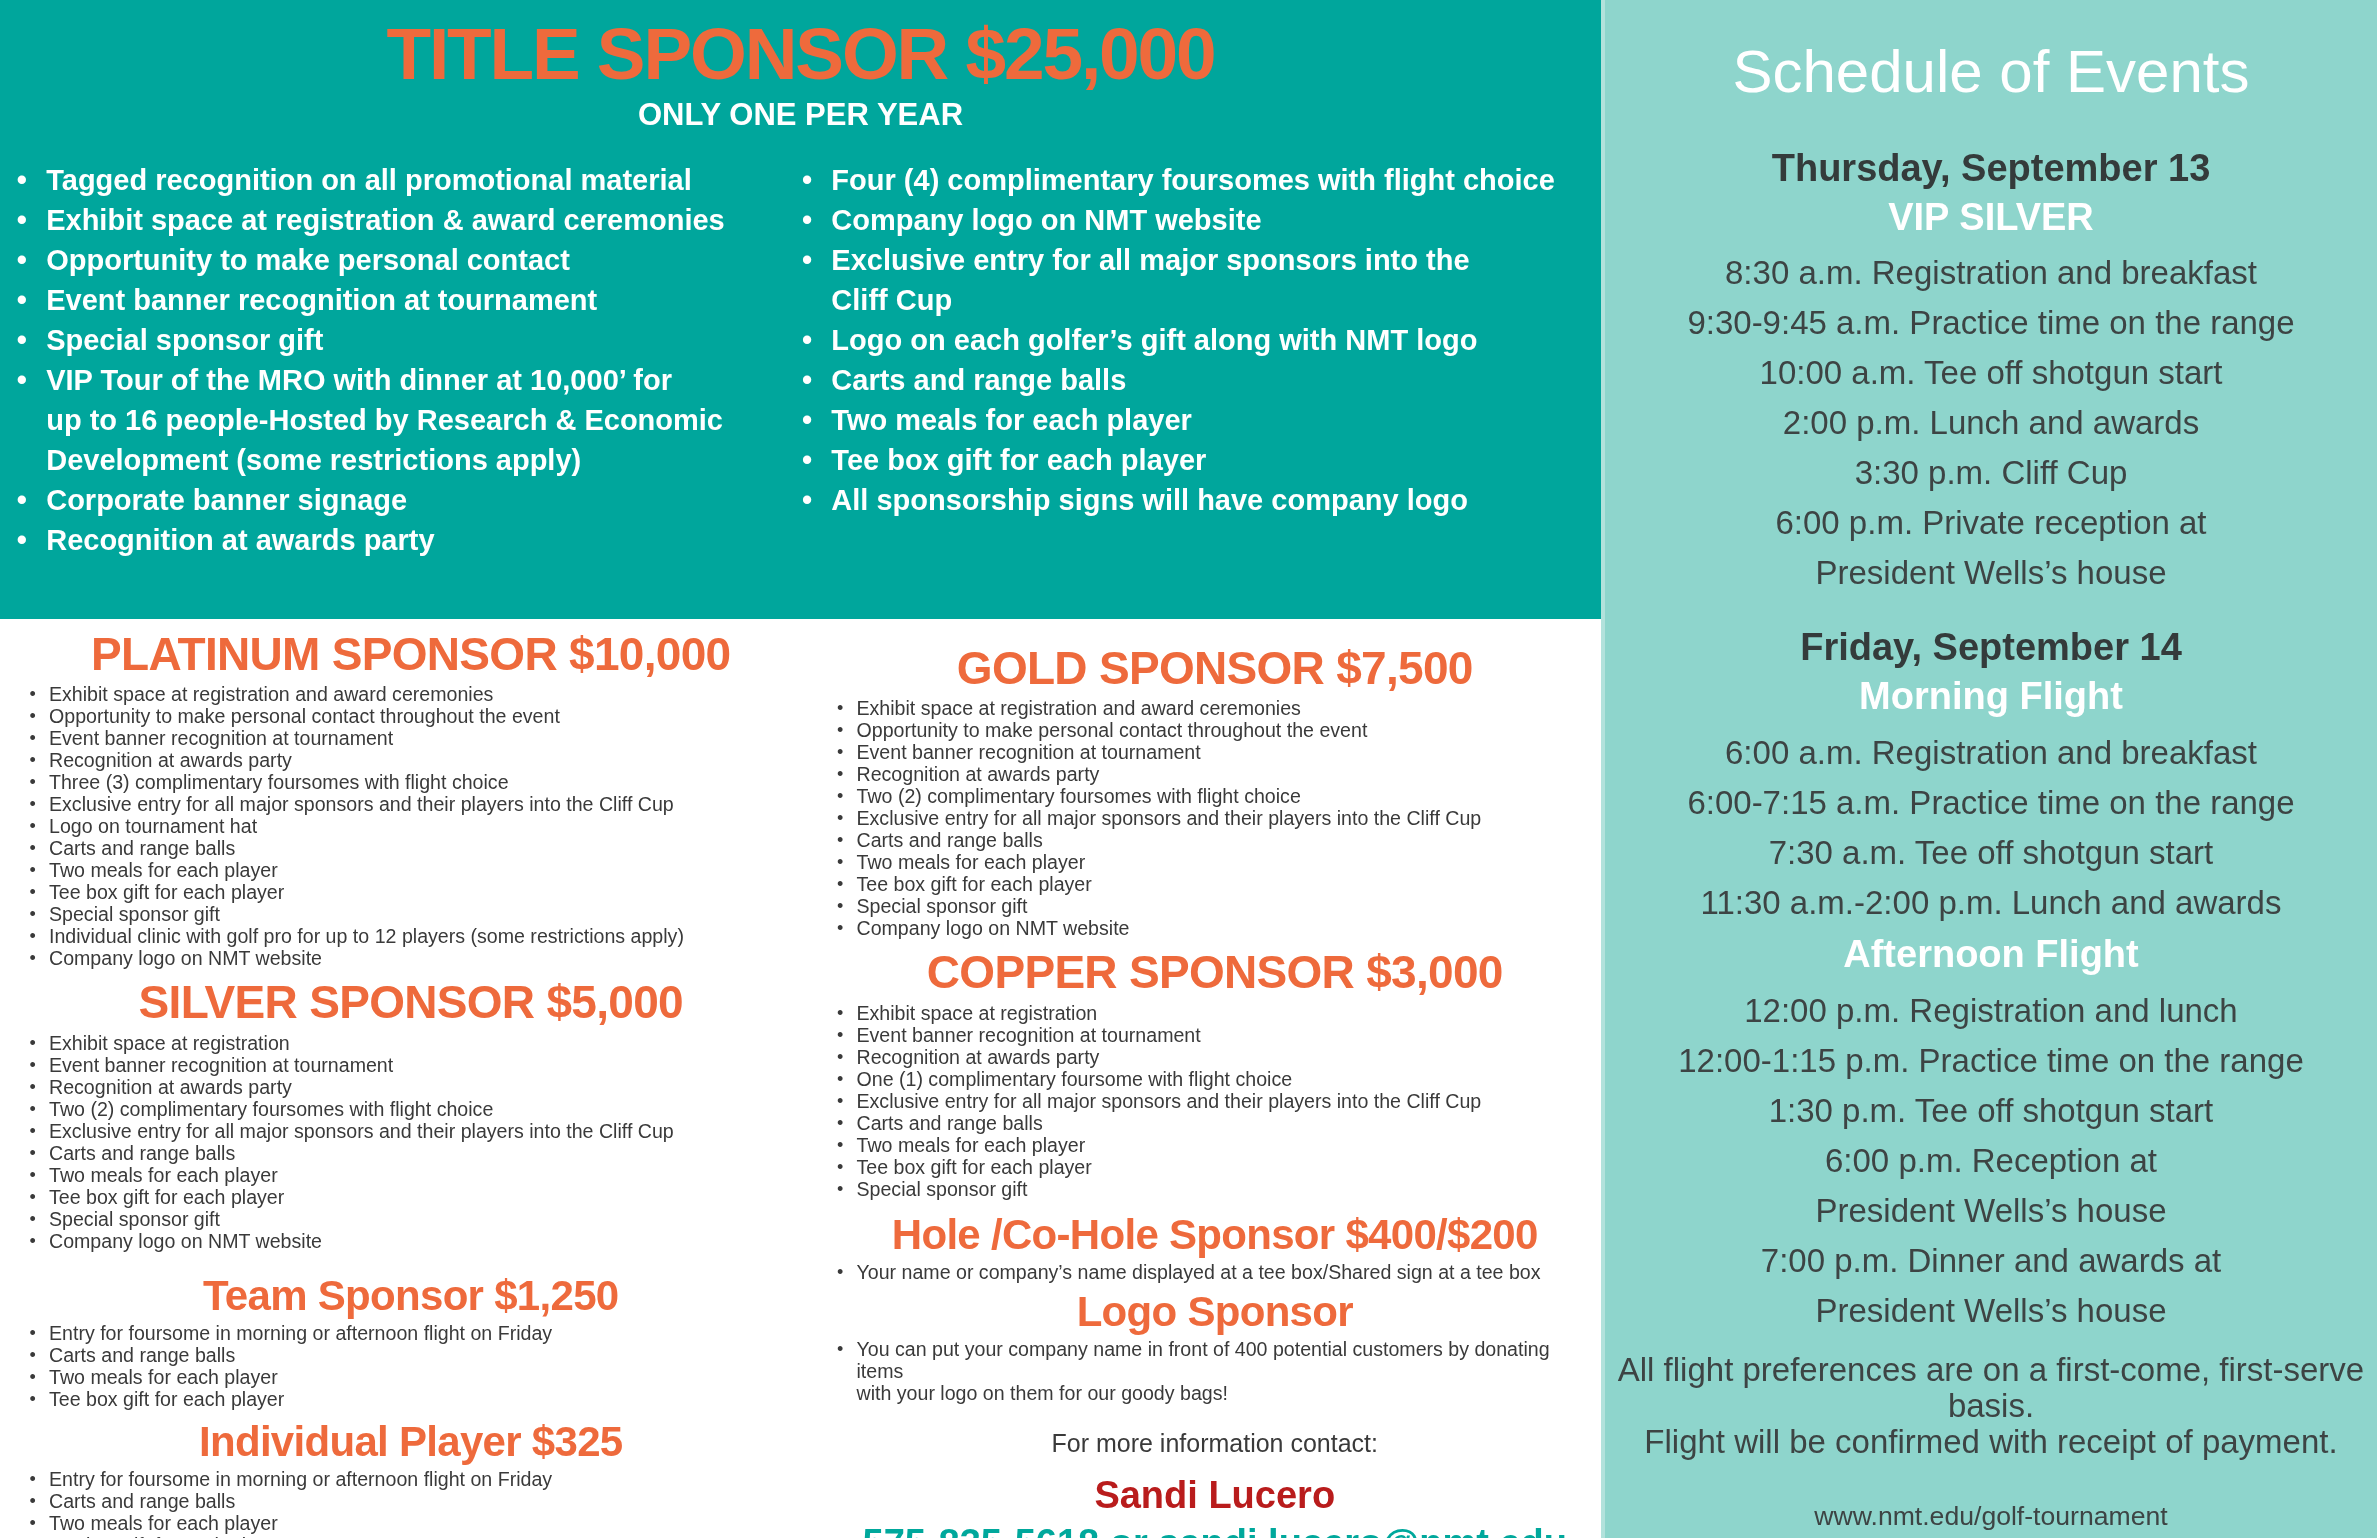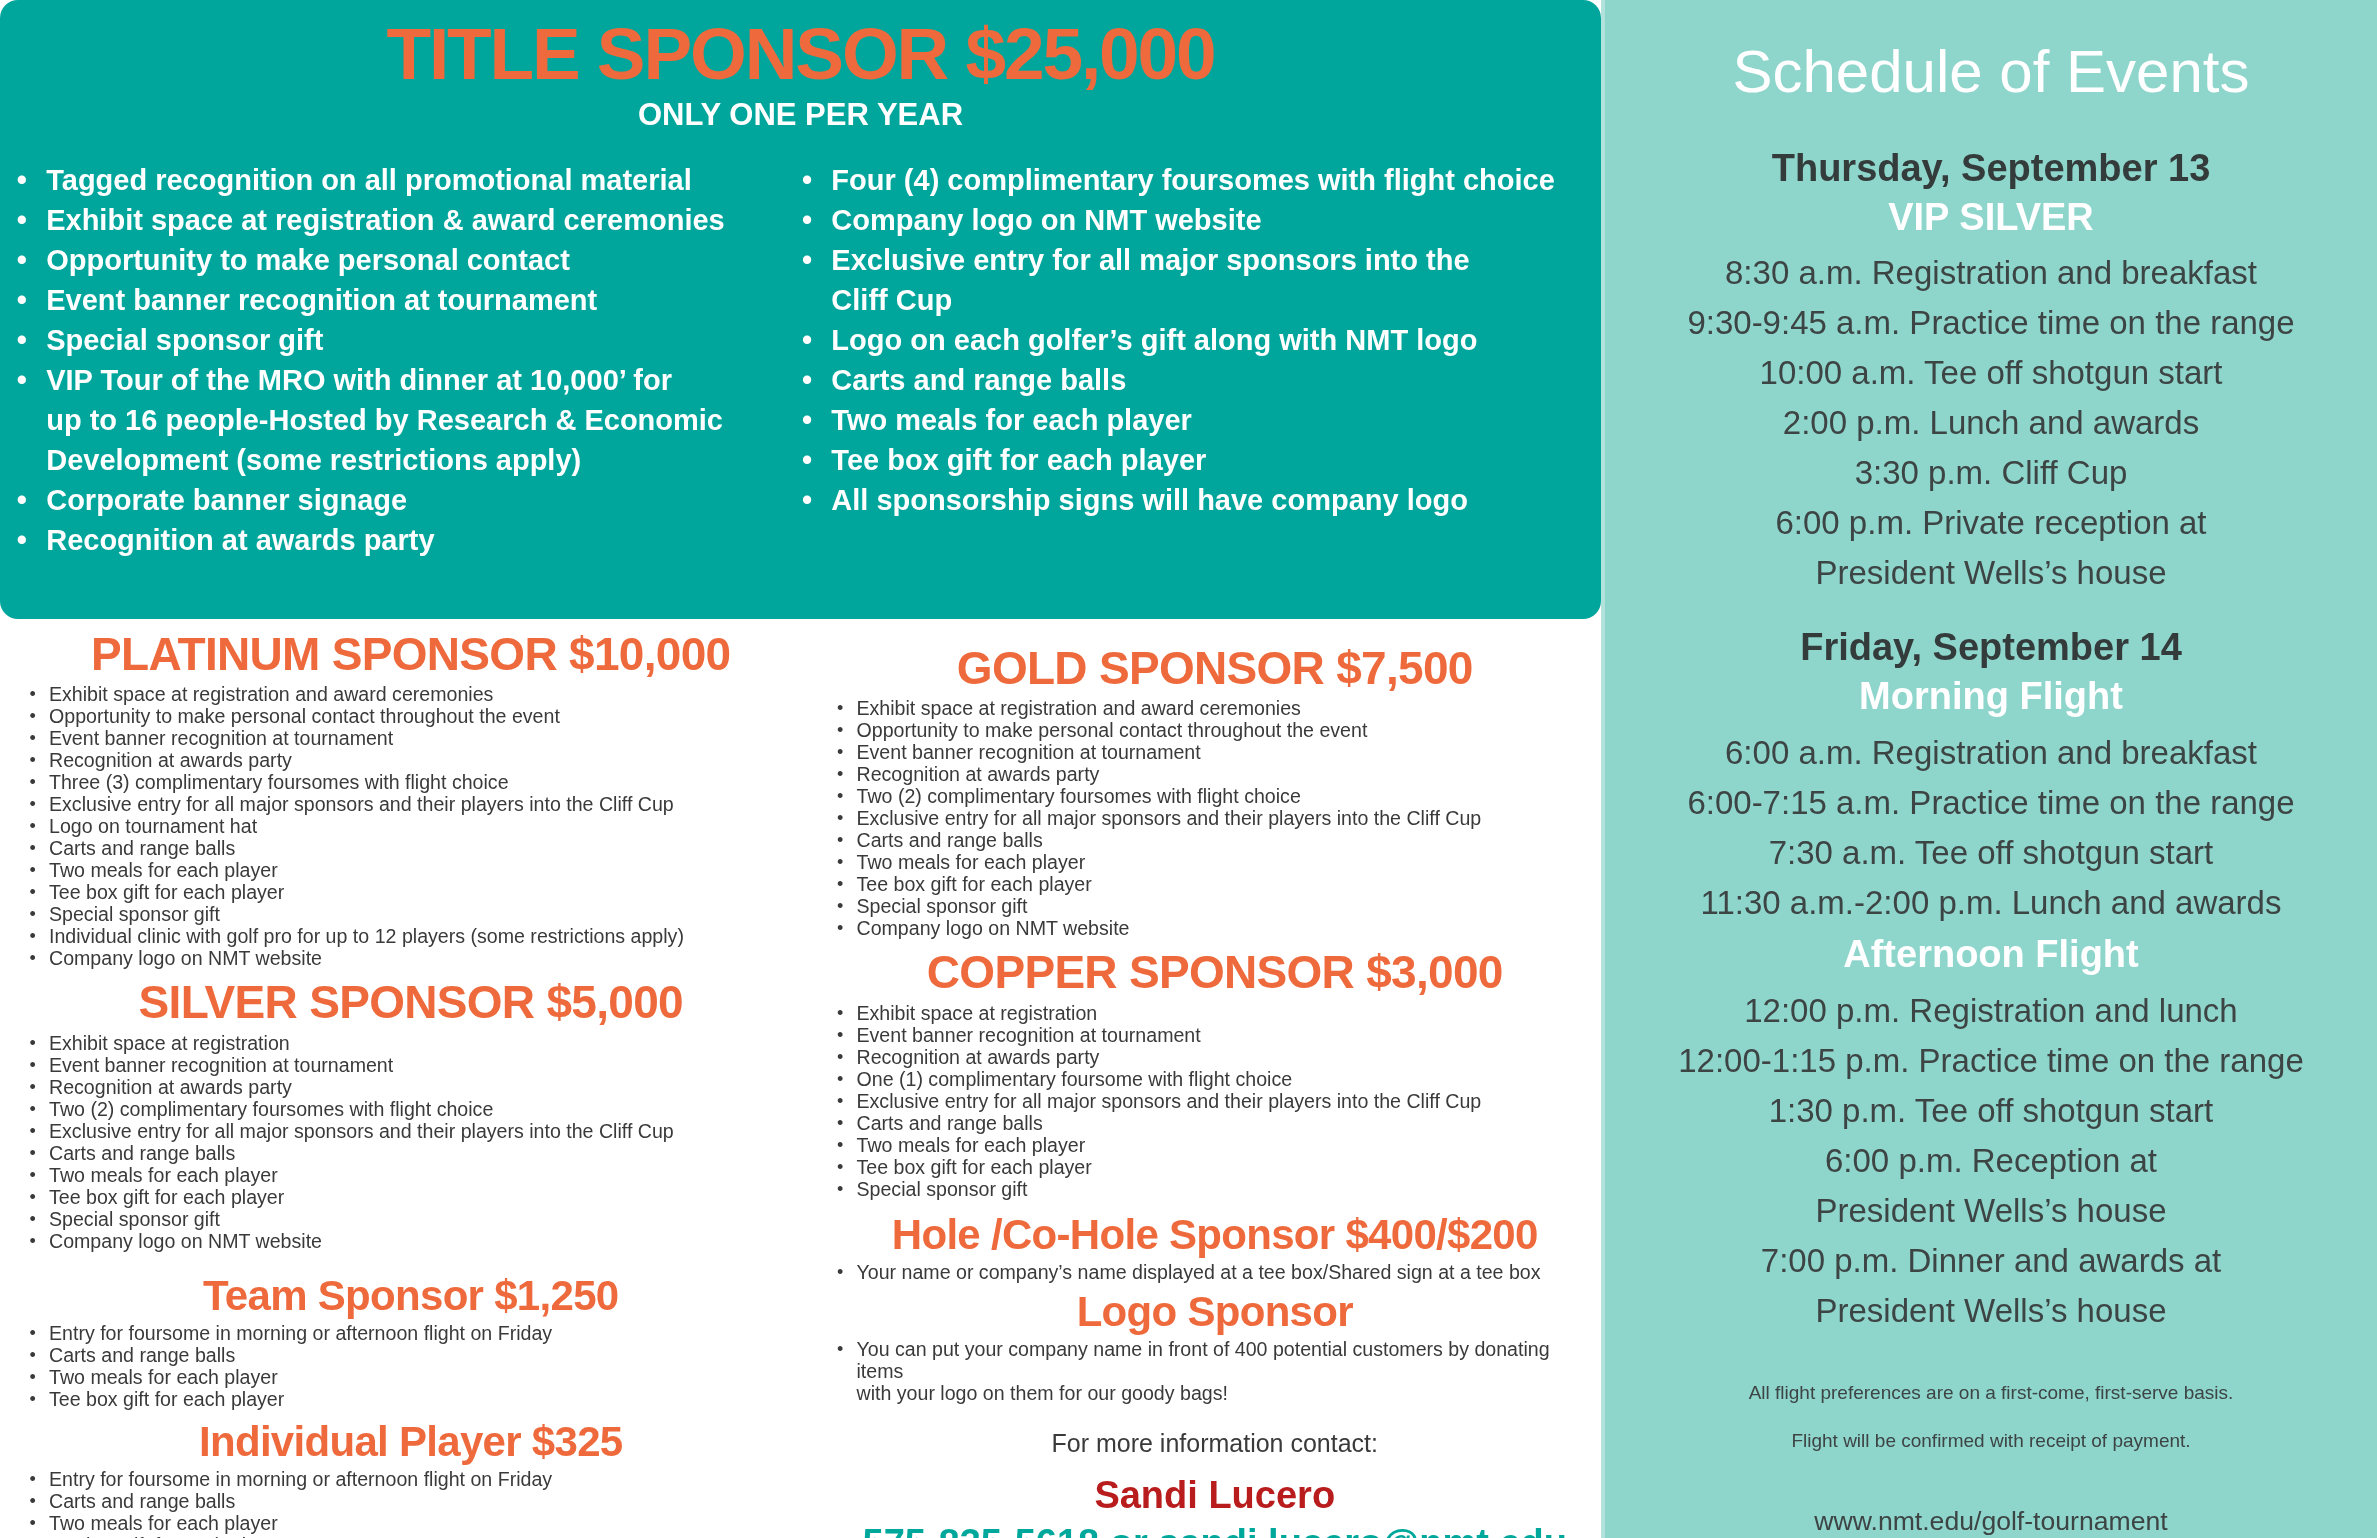--- a/index.html
+++ b/index.html
@@ -1,19 +1,19 @@
 <!DOCTYPE html>
 <html style="font-size:11.2px"><head>
 <meta charset="utf-8">
 <style>
   html,body{margin:0;padding:0;background:#ffffff;font-family:"Liberation Sans",sans-serif;}
   #canvas{position:relative;width:2377px;height:1538px;overflow:hidden;background:#ffffff;}
 
   
-  .teal-band{position:absolute;left:0;top:0;width:1601px;height:619px;background:#00a69c;color:#ffffff;border-radius:18px;}
+  .teal-band{position:absolute;left:0;top:0;width:1601px;height:619px;background:#00a69c;color:#ffffff;}
   .ts-title{color:#ee6a3c;font-size:73px;font-weight:800;letter-spacing:-2.1px;text-align:center;margin-top:15.4px;line-height:1.08;}
   .ts-sub{color:#ffffff;font-size:31px;font-weight:700;text-align:center;margin-top:2.8px;}
   .ts-cols{display:flex;margin-top:26.6px;padding:0 11.2px;}
   .ts-col{width:787px;}
   .ts-col.right{width:801px;padding-left:5.6px;}
   ul{list-style:none;margin:0;padding:0;}
   .ts-list li{position:relative;padding-left:35px;font-size:29px;font-weight:700;line-height:40px;white-space:pre-line;}
   .ts-list li::before{content:"\2022";position:absolute;left:5.6px;}
 
   
@@ -39,21 +39,21 @@
   .panel{position:absolute;left:1601px;top:0;width:776px;height:1538px;background:#8ed5cc;box-sizing:border-box;border-left:4.2px solid #b2e2dc;color:#3d4444;}
   .panel-inner{padding:39px 8.4px 0;text-align:center;}
   .sched-title{color:#ffffff;font-size:60px;font-weight:400;line-height:1.1;}
   .day-title{font-size:38px;font-weight:700;color:#343b3b;}
   .flight-label{font-size:38px;font-weight:700;color:#ffffff;}
   .sched-list{margin-top:9.8px;}
   .sched-list li{font-size:33px;line-height:50px;white-space:pre-line;}
   .day-thu{margin-top:42px;}
   .day-fri{margin-top:28px;}
   .flight-gap{margin-top:5.6px;}
-  .notes{font-size:19px;line-height:48px;margin-top:33px;white-space:pre-line;}
+  .notes{font-size:33px;line-height:36px;margin-top:16px;white-space:pre-line;}
   .website{font-size:26.6px;margin-top:41px;}
 </style>
 </head>
 <body>
 
 <div id="canvas">
 
   <div class="teal-band">
     <div class="ts-title">TITLE SPONSOR $25,000</div>
     <div class="ts-sub">ONLY ONE PER YEAR</div>

